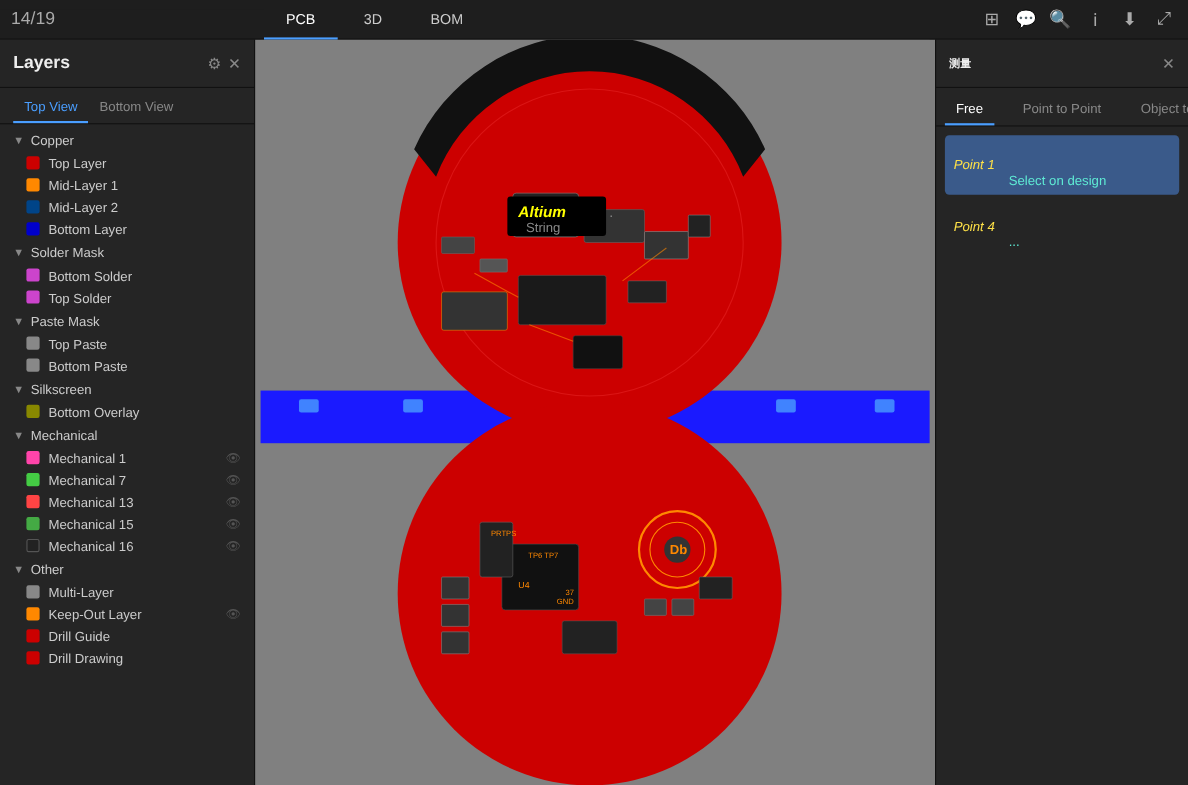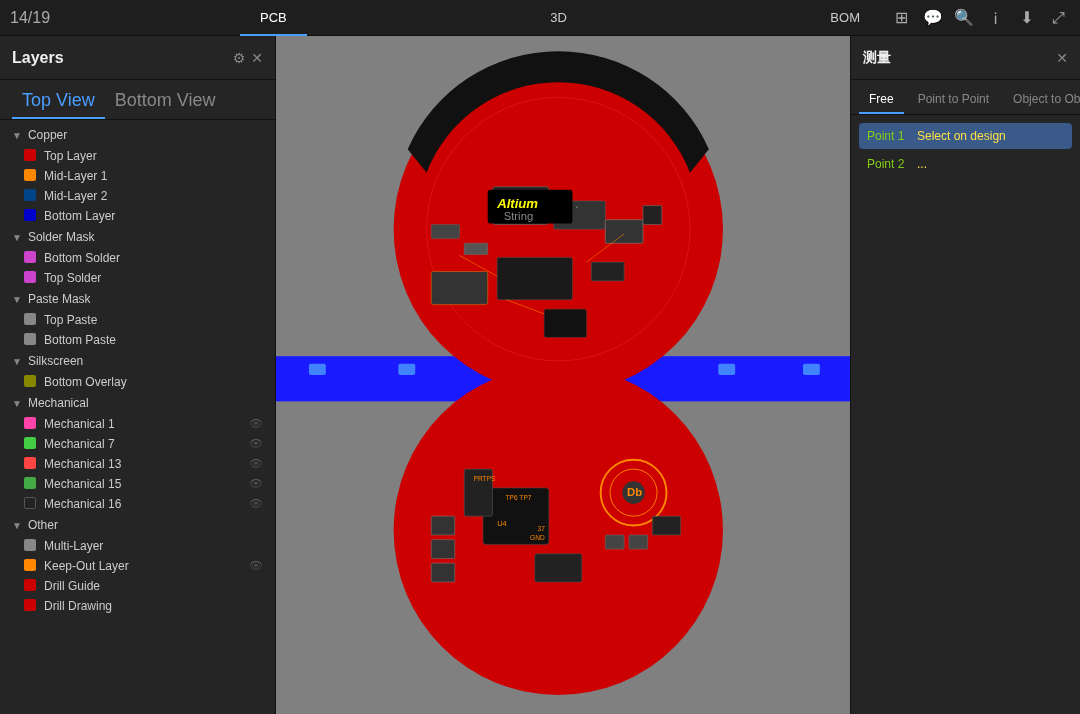--- a/index.html
+++ b/index.html
@@ -33,22 +33,22 @@
       background: #1e1e1e;
     }
     .breadcrumb-text {
       color: #aaa;
       font-size: 16px;
     }
     .top-bar-center {
       flex: 1;
       display: flex;
       align-items: center;
-      justify-content: space-between;
-      gap: 17px;
+      justify-content: flex-start;
+      gap: 4px;
     }
     .tab-btn {
       padding: 0 20px;
       height: 36px;
       line-height: 36px;
       color: #ccc;
       cursor: pointer;
       font-size: 13px;
       background: transparent;
       border: none;
@@ -80,21 +80,21 @@
 
     
     .main-content {
       flex: 1;
       display: flex;
       overflow: hidden;
     }
 
     
     .left-panel {
-      width: 276px;
+      width: 232px;
       background: #252525;
       border-right: 1px solid #111;
       display: flex;
       flex-direction: column;
       flex-shrink: 0;
     }
     .panel-header {
       height: 44px;
       display: flex;
       align-items: center;
@@ -118,21 +118,21 @@
       font-size: 14px;
     }
     .panel-tabs {
       display: flex;
       padding: 6px 12px 0;
       border-bottom: 1px solid #111;
     }
     .panel-tab {
       padding: 4px 10px 6px;
       cursor: pointer;
-      font-size: 18px;
+      font-size: 12px;
       color: #888;
       border-bottom: 2px solid transparent;
     }
     .panel-tab.active {
       color: #4a9eff;
       border-bottom: 2px solid #4a9eff;
     }
     .layers-list {
       flex: 1;
       overflow-y: auto;
@@ -205,28 +205,28 @@
     }
     .right-panel-header {
       height: 44px;
       display: flex;
       align-items: center;
       padding: 0 12px;
       border-bottom: 1px solid #111;
       justify-content: space-between;
     }
     .right-panel-title {
-      font-size: 14px;
+      font-size: 10px;
       font-weight: 600;
       color: #eee;
     }
     .measure-tabs {
       display: flex;
       padding: 8px 8px 0;
-      gap: 4px;
+      gap: 16px;
       border-bottom: 1px solid #111;
     }
     .measure-tab {
       padding: 4px 10px 6px;
       cursor: pointer;
       font-size: 12px;
       color: #888;
       border-bottom: 2px solid transparent;
       white-space: nowrap;
     }
@@ -242,25 +242,27 @@
       align-items: center;
       padding: 6px 8px;
       margin-bottom: 2px;
       border-radius: 4px;
       font-size: 12px;
     }
     .measure-row.highlighted {
       background: #3a5a8a;
     }
     .measure-label {
-      color: #84cc16;
+      color: #fde047;
       min-width: 50px;
+      font-style: italic;
     }
     .measure-value {
-      color: #fde047;
+      color: #5eead4;
+      margin-top: 28px;
     }
   </style>
 </head>
 <body>
 
 <div class="top-bar">
   <div class="top-bar-left">
     <span class="breadcrumb-text">14/19</span>
   </div>
   <div class="top-bar-center">
@@ -485,19 +487,19 @@
       <div class="measure-tab active">Free</div>
       <div class="measure-tab">Point to Point</div>
       <div class="measure-tab">Object to Object</div>
     </div>
     <div class="measure-content">
       <div class="measure-row highlighted">
         <span class="measure-label">Point 1</span>
         <span class="measure-value">Select on design</span>
       </div>
       <div class="measure-row">
-        <span class="measure-label">Point 2</span>
+        <span class="measure-label">Point 4</span>
         <span class="measure-value">...</span>
       </div>
     </div>
   </div>
 
 </div>
 
 </body></html>

